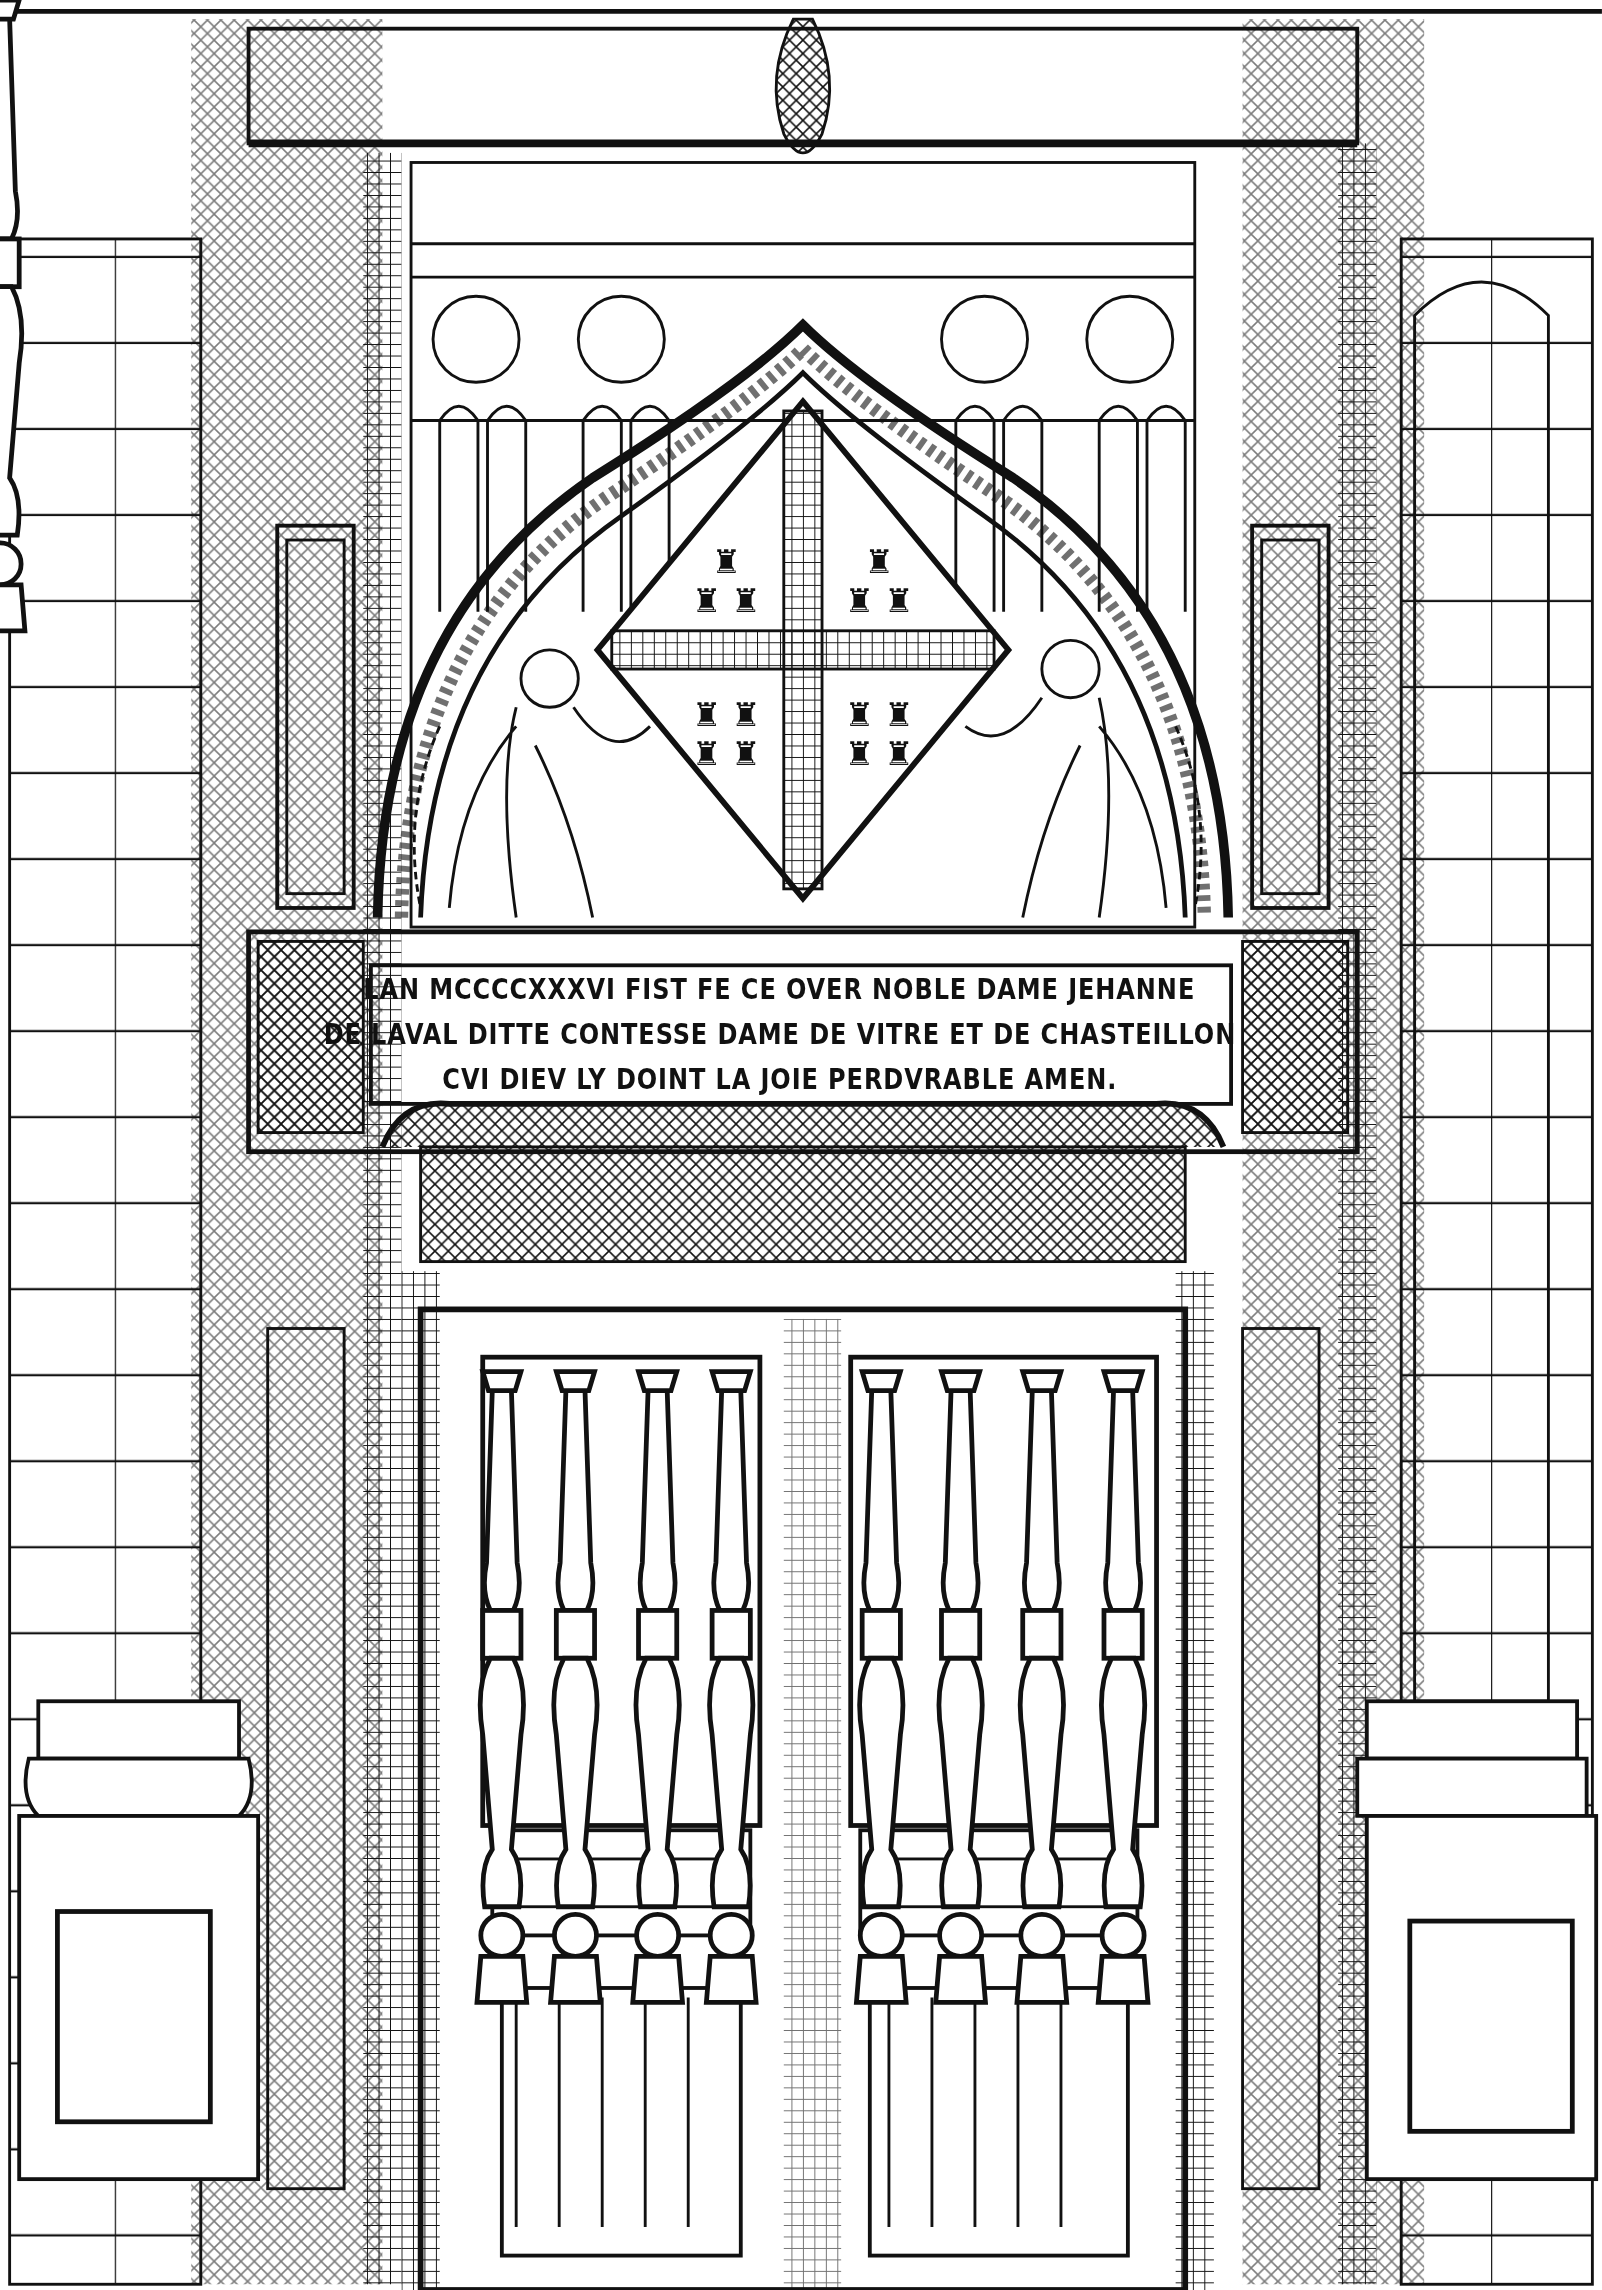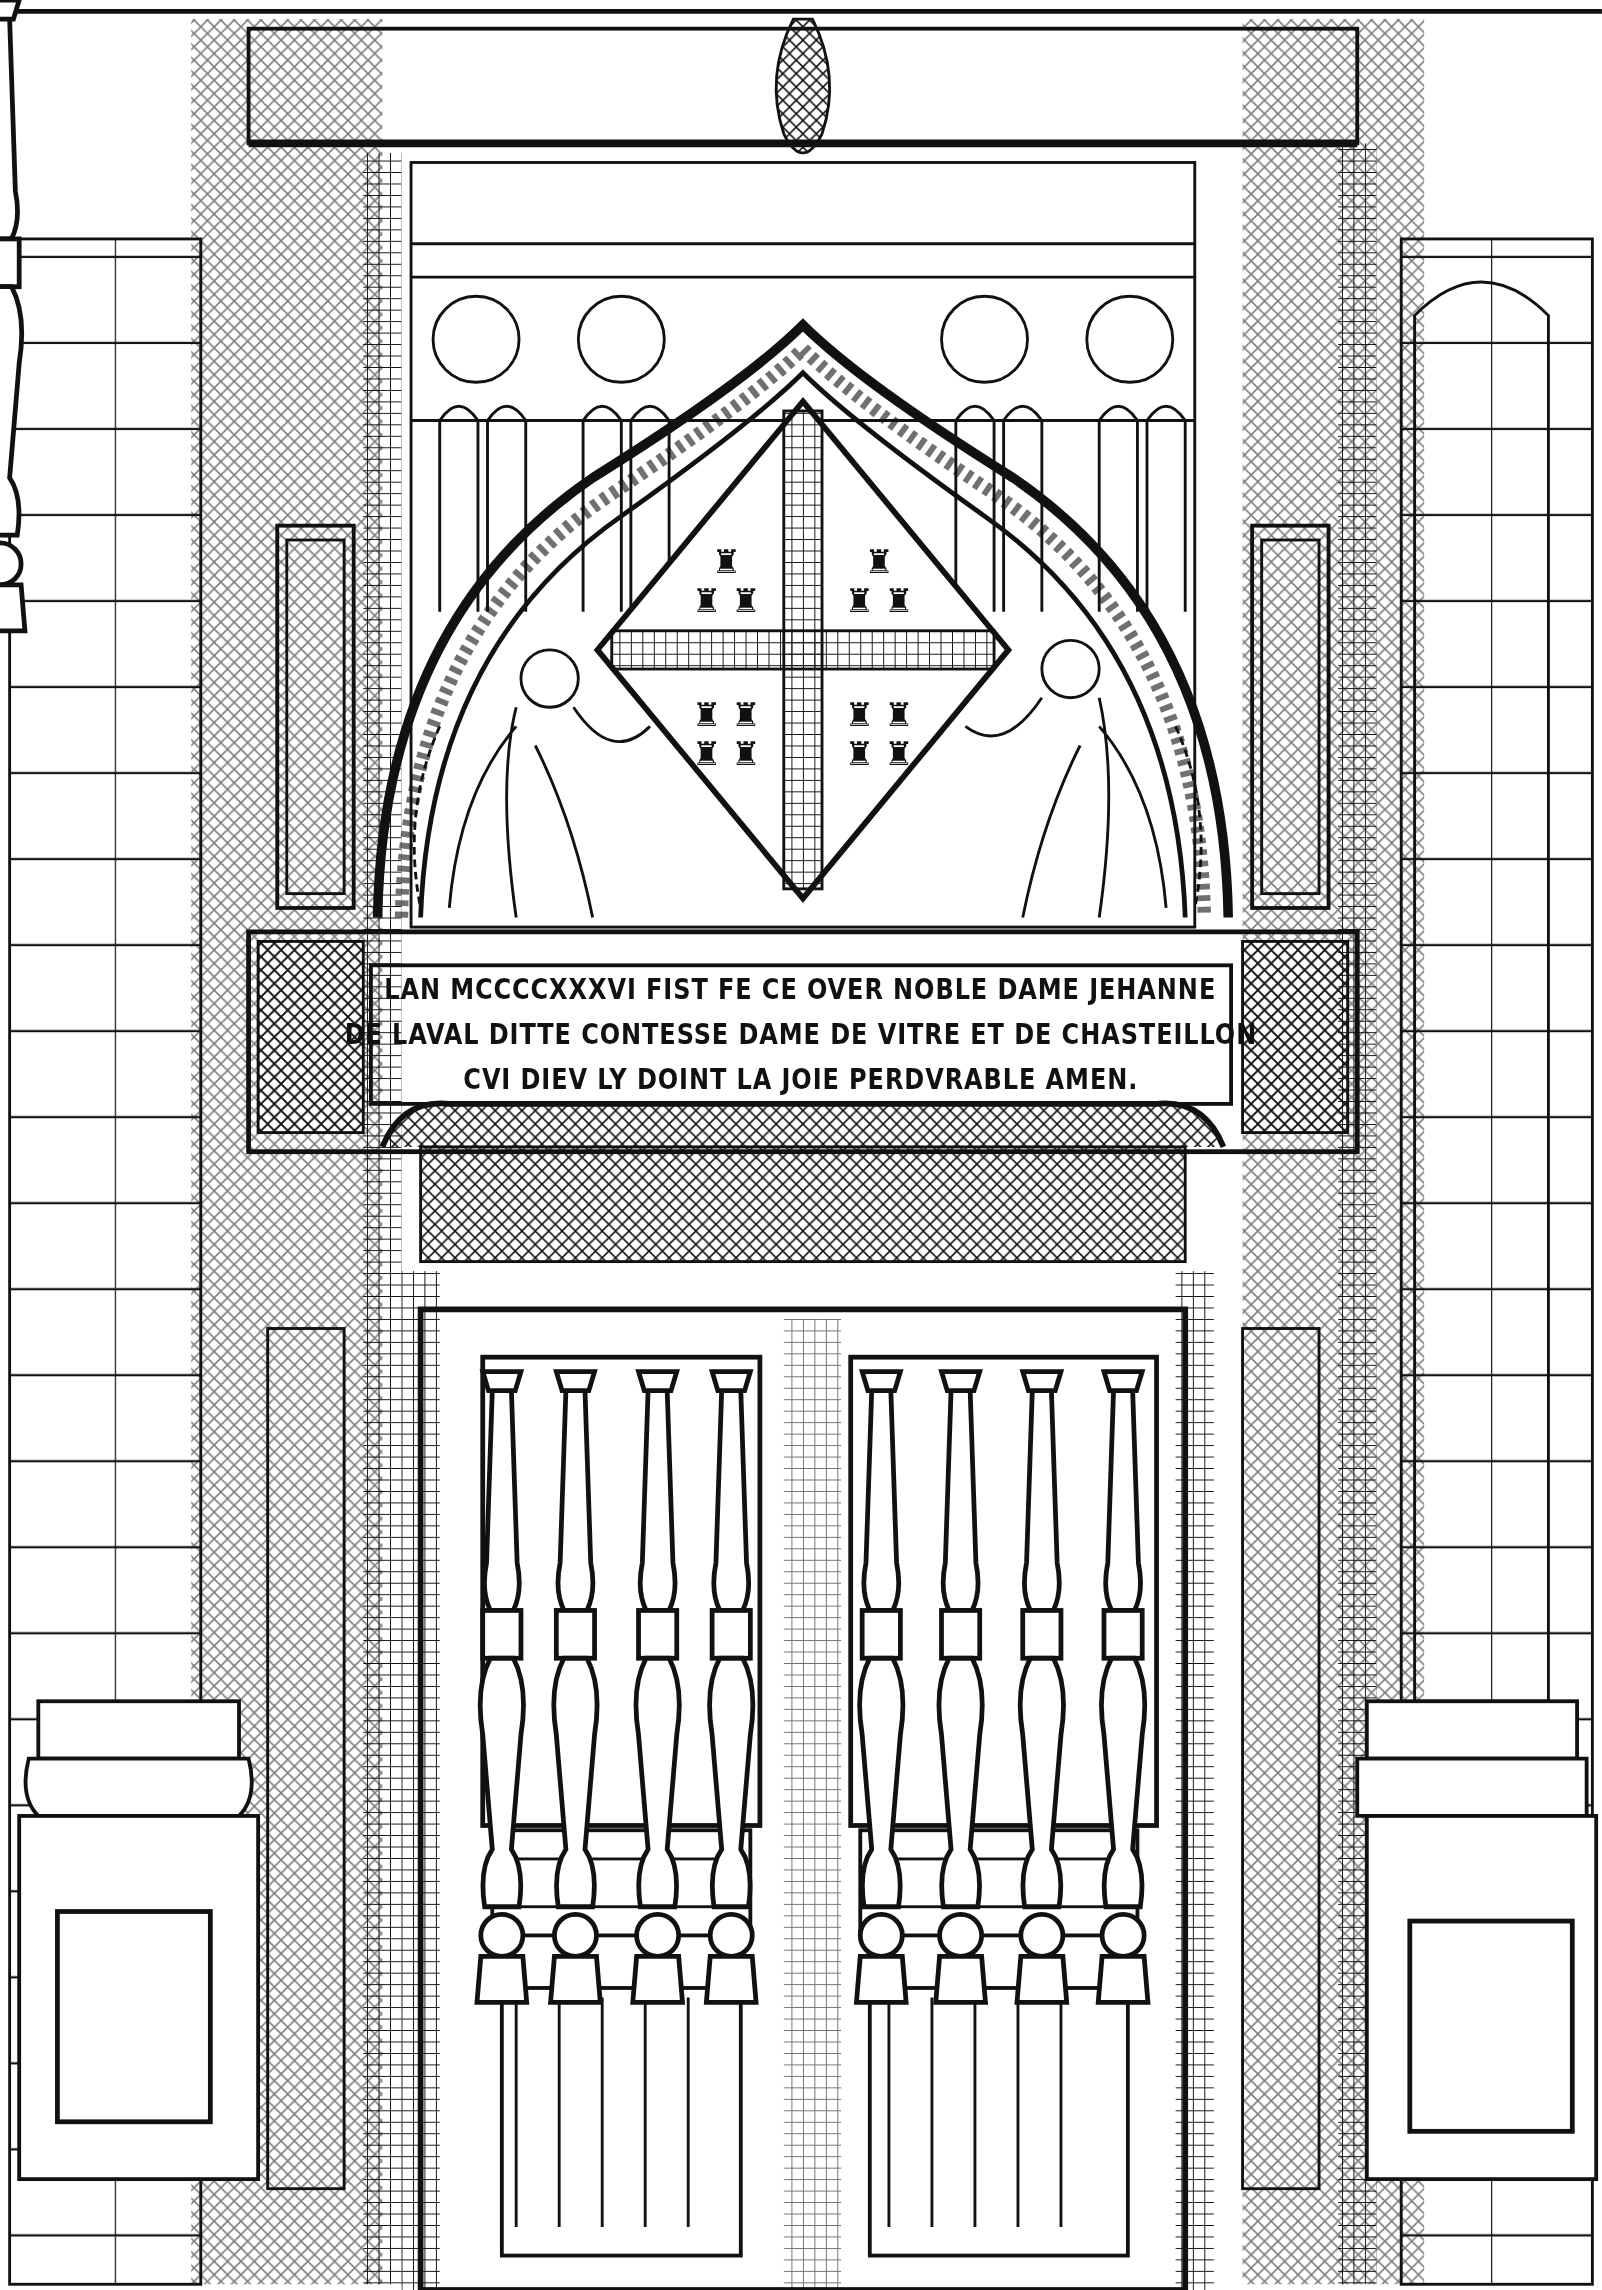--- a/index.html
+++ b/index.html
@@ -1,19 +1,19 @@
 <!DOCTYPE html>
 <html><head>
 <meta charset="utf-8">
 <style>
   html,body{margin:0;padding:0;background:#fff;}
   body{width:1602px;height:2290px;overflow:hidden;position:relative;font-family:"DejaVu Sans",sans-serif;}
   #art{position:absolute;left:0;top:0;width:1602px;height:2290px;}
   .ink{stroke:#111;fill:none;}
-  .inscription{position:absolute;left:375px;top:967px;width:851px;height:134px;display:flex;flex-direction:column;justify-content:space-around;align-items:center;}
+  .inscription{position:absolute;left:354px;top:967px;width:851px;height:134px;display:flex;flex-direction:column;justify-content:space-around;align-items:center;}
   .inscription span{font-family:"DejaVu Sans Condensed","DejaVu Sans",sans-serif;font-weight:bold;font-size:29px;letter-spacing:1px;color:#111;white-space:nowrap;transform:scaleX(0.92);}
 </style>
 </head>
 <body>
 
 <svg id="art" viewBox="0 0 1676 2396" xmlns="http://www.w3.org/2000/svg">
   <defs>
     <pattern id="hatch" width="12" height="12" patternUnits="userSpaceOnUse">
       <path d="M0 0H12M0 0V12" stroke="#111" stroke-width="2"></path>
     </pattern>

